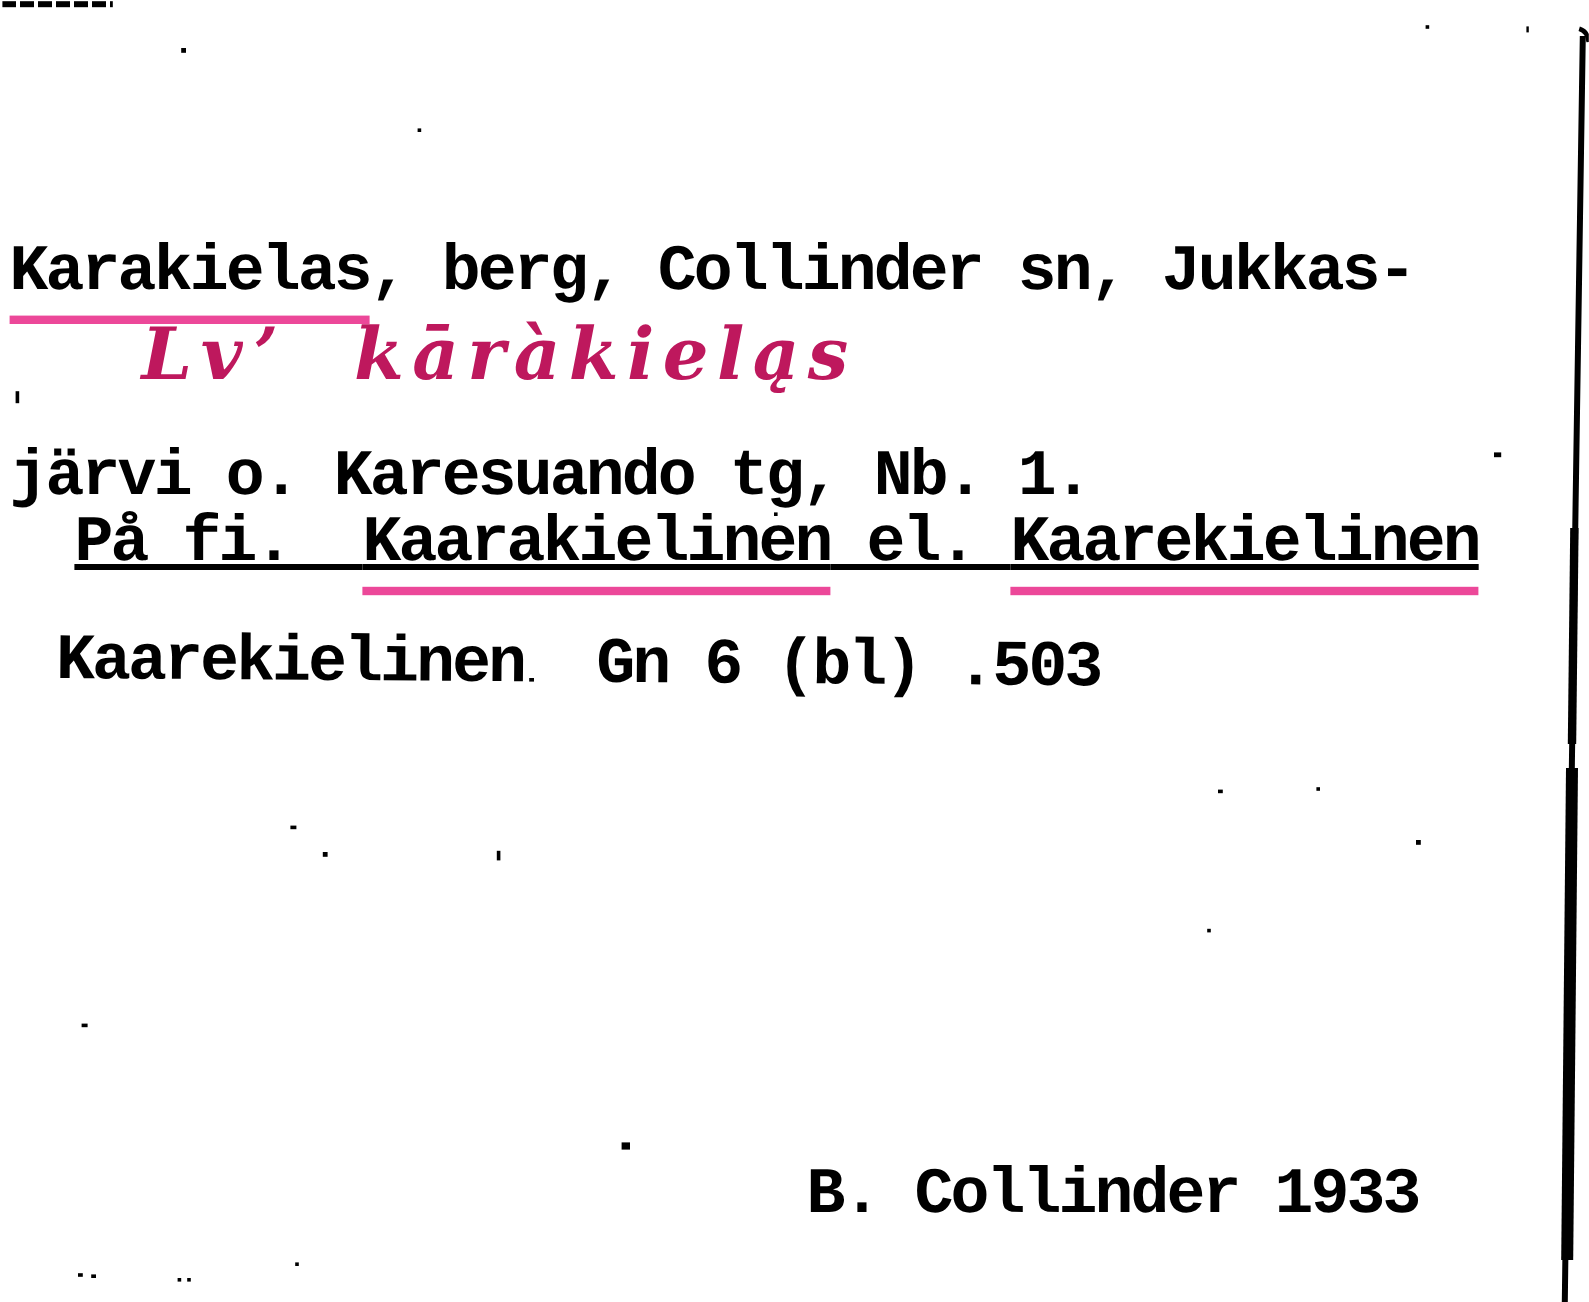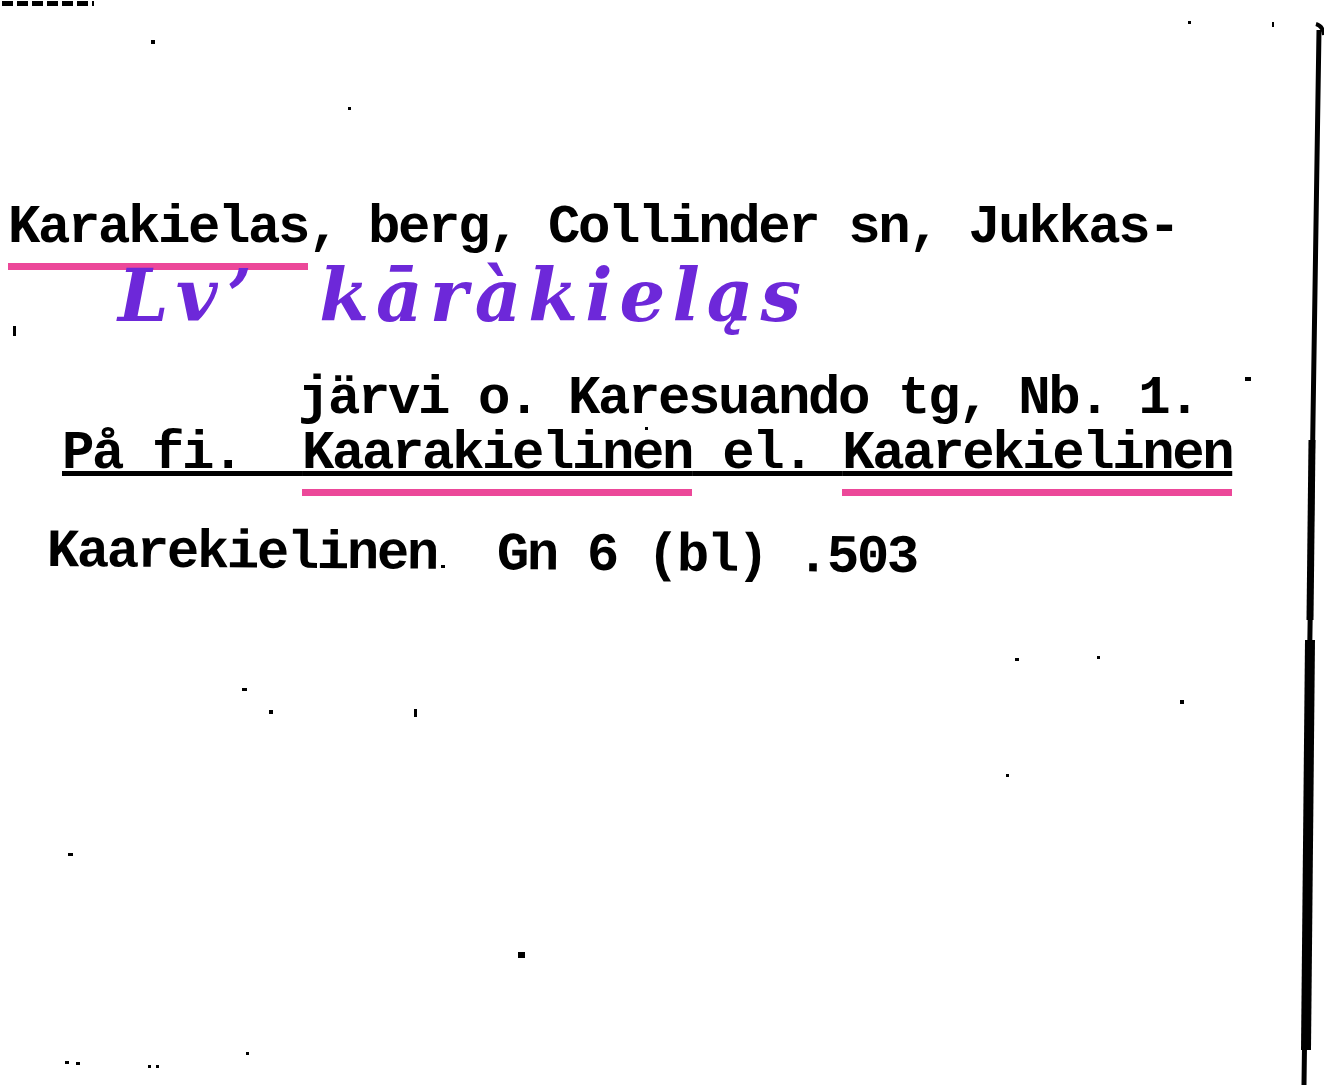--- a/index.html
+++ b/index.html
@@ -11,25 +11,25 @@
   .card{position:absolute;inset:0;background:#ffffff;}
   .mono{
     position:absolute;color:#000;
     font-family:"Liberation Mono","DejaVu Sans Mono",monospace;
     font-weight:700;font-size:54px;line-height:57px;letter-spacing:-2.4px;
     white-space:pre;
     -webkit-font-smoothing:none;
   }
   .underlined{border-bottom:7px solid #ec4899;padding-bottom:5px;}
   .heading{left:8px;top:85px;}
-  .heading .l2{margin-left:290px;}
+  .heading .l2{}
   .handwriting{
-    position:absolute;left:118px;top:246px;color:#6d28d9;
+    position:absolute;left:118px;top:246px;color:#be185d;
     font-family:"DejaVu Serif","Liberation Serif",serif;
-    font-style:italic;font-weight:700;font-size:72px;line-height:100px;
+    font-style:italic;font-weight:700;font-size:60px;line-height:100px;
     letter-spacing:7px;word-spacing:28px;white-space:pre;
   }
   .finnish{left:62px;top:425px;text-decoration:underline;}
   .reference{left:47px;top:523px;transform:rotate(0.4deg);transform-origin:left top;}
   .signature{left:672px;top:968px;}
   .dashed-bar{
     position:absolute;left:2px;top:1px;width:92px;height:5px;
     background:repeating-linear-gradient(90deg,#000 0 11px,transparent 11px 15px);
   }
   .edge-svg{position:absolute;left:0;top:0;}
@@ -46,20 +46,21 @@
     <div class="l1"><span class="underlined">Karakielas</span><span>, berg, Collinder sn, Jukkas-</span></div>
     <div class="l2">järvi o. Karesuando tg, Nb. 1.</div>
   </div>
 
   <div class="handwriting">Lv’ kāràkieląs</div>
 
   <div class="mono finnish"><span>På fi.  </span><span class="underlined">Kaarakielinen</span><span> el. </span><span class="underlined">Kaarekielinen</span></div>
 
   <div class="mono reference">Kaarekielinen  Gn 6 (bl) .503</div>
 
+  <div class="mono signature">B. Collinder 1933</div>
 
   <svg class="edge-svg" width="1324" height="1085" viewBox="0 0 1324 1085">
     <path d="M1316 24 q7 2 8 11" stroke="#000" stroke-width="4" fill="none"></path>
     <path d="M1319 30 L1313 420 L1309 700 L1304 1085" stroke="#000" stroke-width="5" fill="none"></path>
     <path d="M1310 640 L1306 1050" stroke="#000" stroke-width="10" fill="none"></path>
     <path d="M1312 440 L1310 620" stroke="#000" stroke-width="7" fill="none"></path>
   </svg>
 
   <i class="sp" style="left:151px;top:40px;width:4px;height:4px"></i>
   <i class="sp" style="left:348px;top:107px;width:3px;height:3px"></i>

